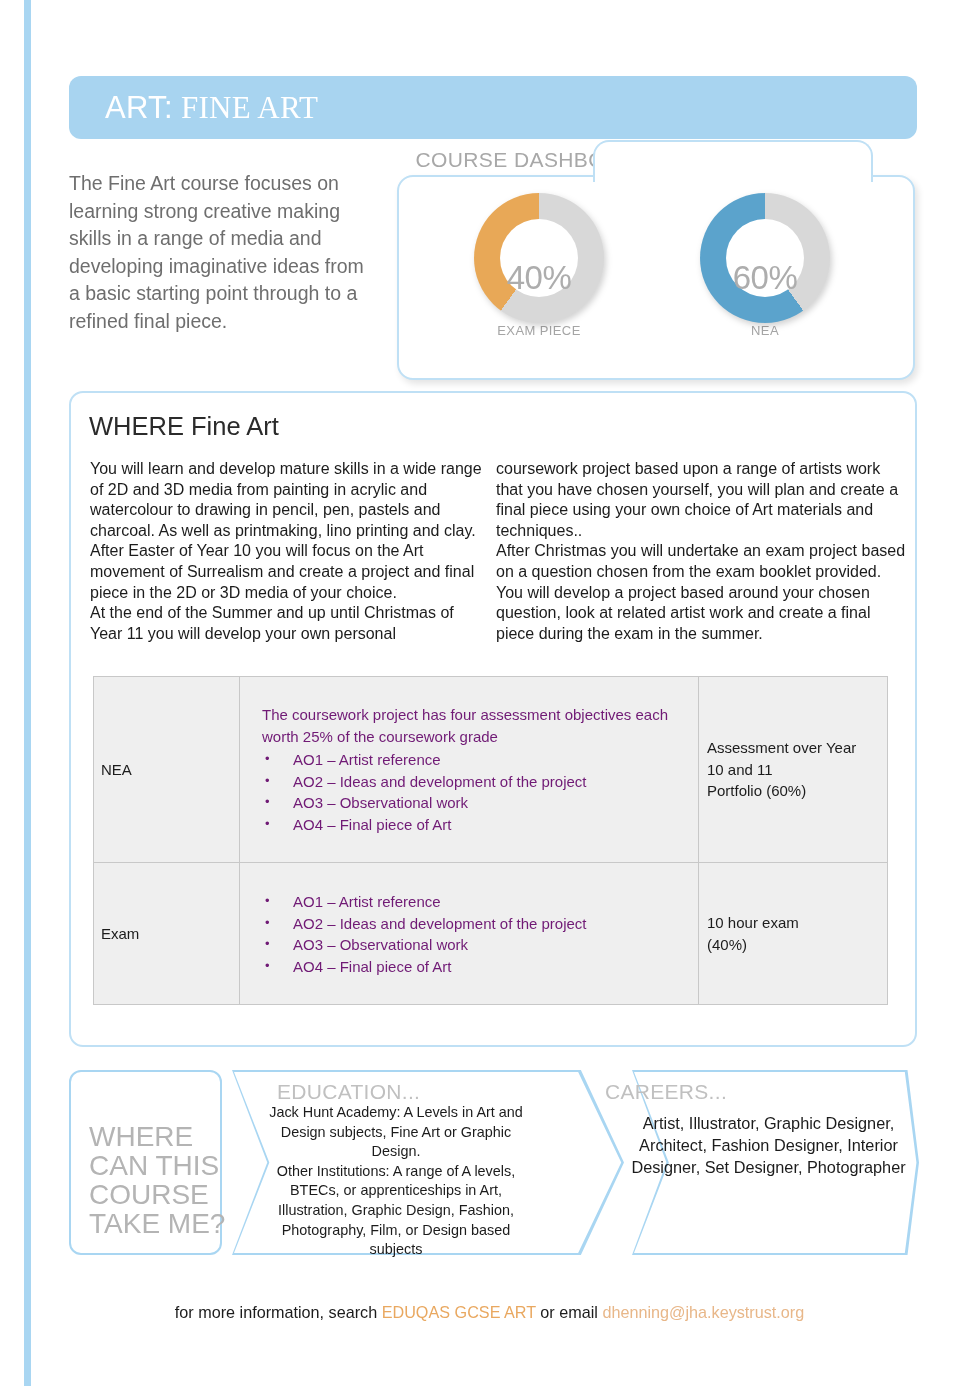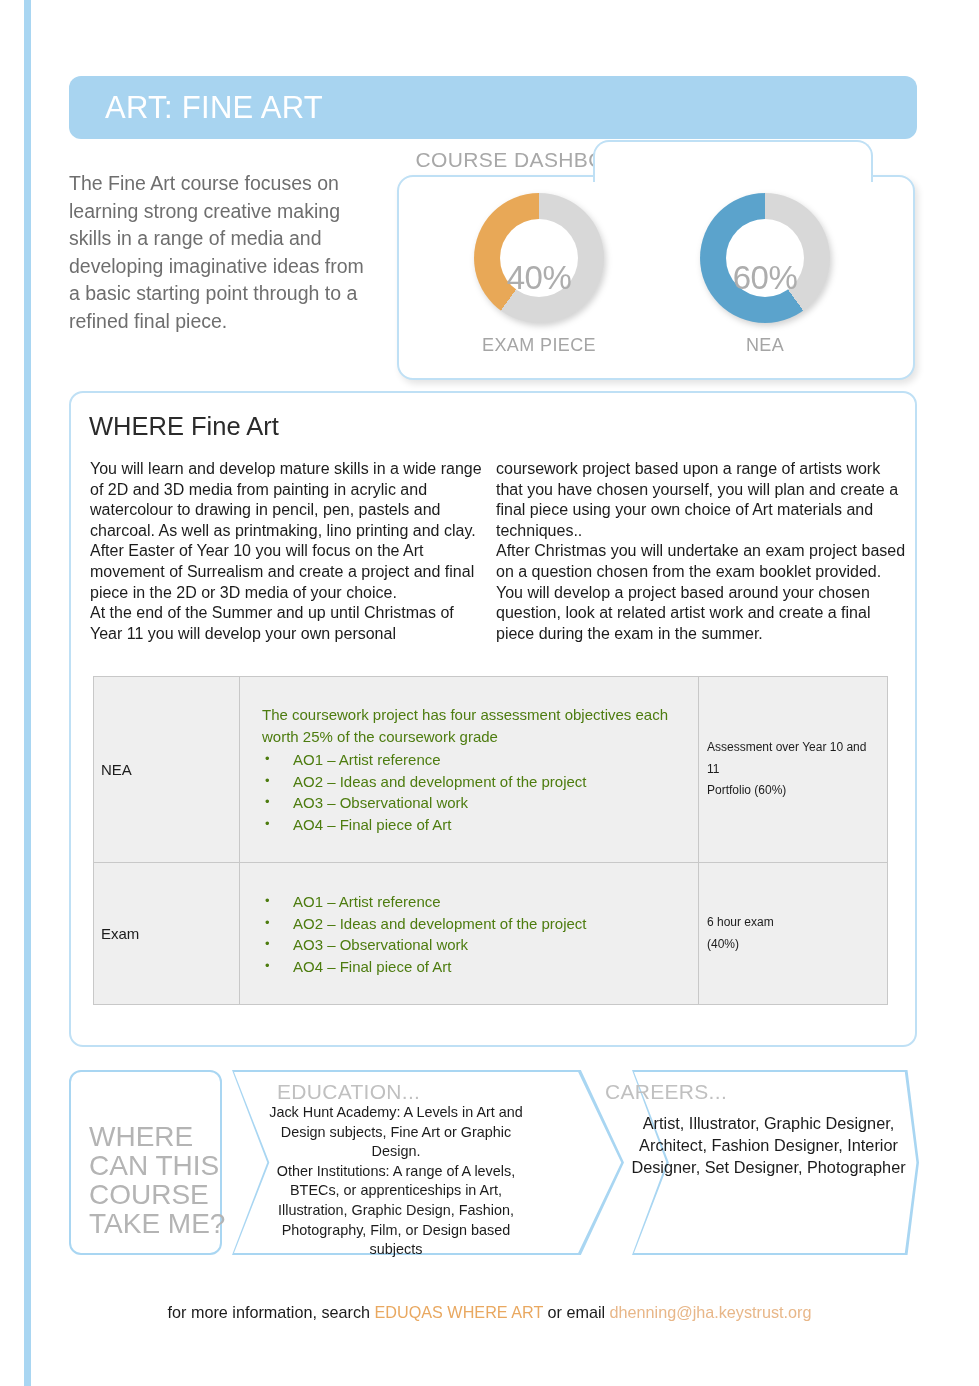--- a/index.html
+++ b/index.html
@@ -42,21 +42,21 @@
   .header-title {
     position: absolute;
     left: 105px;
     top: 90px;
     font-size: 31px;
     color: #ffffff;
     letter-spacing: 0.3px;
     white-space: nowrap;
   }
   .header-title .bold-part { font-weight: 400; }
-  .header-title .light-part { font-weight: 300; }
+  .header-title .light-part { font-weight: 300; font-family: Liberation Serif, serif; }
 
   
   .intro-text {
     position: absolute;
     left: 69px;
     top: 170px;
     width: 300px;
     font-size: 19.5px;
     line-height: 27.5px;
     color: #6e6e6e;
@@ -143,23 +143,22 @@
     align-items: flex-end;
     justify-content: center;
   }
   .donut-value {
     font-size: 33px;
     color: #adadad;
     font-weight: 300;
     letter-spacing: -0.5px;
   }
   .donut-label {
-    margin-top: 12px;
     text-align: center;
-    font-size: 18px;
+    font-size: 13px;
     color: #a5a5a5;
     font-weight: 300;
     letter-spacing: 0.4px;
   }
 
   
   .main-card {
     position: absolute;
     left: 69px;
     top: 391px;
@@ -206,42 +205,42 @@
     align-items: center;
     font-size: 15px;
     color: #1c1c1c;
   }
   .cell-body {
     flex: 1;
     border-right: 1px solid #c8c8c8;
     padding: 27px 10px 27px 22px;
     font-size: 15px;
     line-height: 21.5px;
-    color: #4d7c0f;
+    color: #701a75;
   }
   .cell-body .lead { margin-bottom: 2px; }
   .cell-body ul { list-style: none; margin-top: 1px; }
   .cell-body li {
     position: relative;
     padding-left: 31px;
     line-height: 21.5px;
   }
   .cell-body li:before {
     content: "\2022";
     position: absolute;
     left: 3px;
     top: -1px;
     font-size: 13px;
   }
   .cell-right {
     width: 188px;
     padding: 10px 10px 10px 8px;
     display: flex;
     align-items: center;
-    font-size: 12px;
+    font-size: 15px;
     line-height: 21.5px;
     color: #1c1c1c;
   }
 
   
   .chev-row {
     position: absolute;
     left: 69px;
     top: 1070px;
     width: 850px;
@@ -398,21 +397,21 @@
     <div class="trow">
       <div class="cell-label">Exam</div>
       <div class="cell-body">
         <ul>
           <li>AO1 – Artist reference</li>
           <li>AO2 – Ideas and development of the project</li>
           <li>AO3 – Observational work</li>
           <li>AO4 – Final piece of Art</li>
         </ul>
       </div>
-      <div class="cell-right" style="white-space: pre-line;">6 hour exam
+      <div class="cell-right" style="white-space: pre-line;">10 hour exam
 (40%)</div>
     </div>
   </div>
 
   <div class="chev-row">
     <div class="chev-box"></div>
     <div class="chev-shape chev-mid">
       <div class="chev-mid-inner"></div>
     </div>
     <div class="chev-shape chev-right">
@@ -421,16 +420,16 @@
   </div>
 
   <div class="chev-q" style="white-space: pre-line;">WHERE CAN THIS COURSE TAKE ME?</div>
   <div class="chev-head edu-head">EDUCATION...</div>
   <div class="chev-body edu-body" style="white-space: pre-line; text-align: center;">Jack Hunt Academy: A Levels in Art and Design subjects, Fine Art or Graphic Design.
  Other Institutions: A range of A levels, BTECs, or apprenticeships in Art, Illustration, Graphic Design, Fashion, Photography, Film, or Design based subjects</div>
   <div class="chev-head car-head">CAREERS...</div>
   <div class="chev-body car-body" style="white-space: pre-line; margin-left: 28px;">Artist, Illustrator, Graphic Designer, Architect, Fashion Designer, Interior Designer, Set Designer, Photographer</div>
 
   <div class="footer">
-    <span>for more information, search </span><span class="accent">EDUQAS WHERE ART</span><span> or email </span><span class="accent-soft">dhenning@jha.keystrust.org</span>
+    <span>for more information, search </span><span class="accent">EDUQAS GCSE ART</span><span> or email </span><span class="accent-soft">dhenning@jha.keystrust.org</span>
   </div>
 
 </div>
 
 </body></html>

